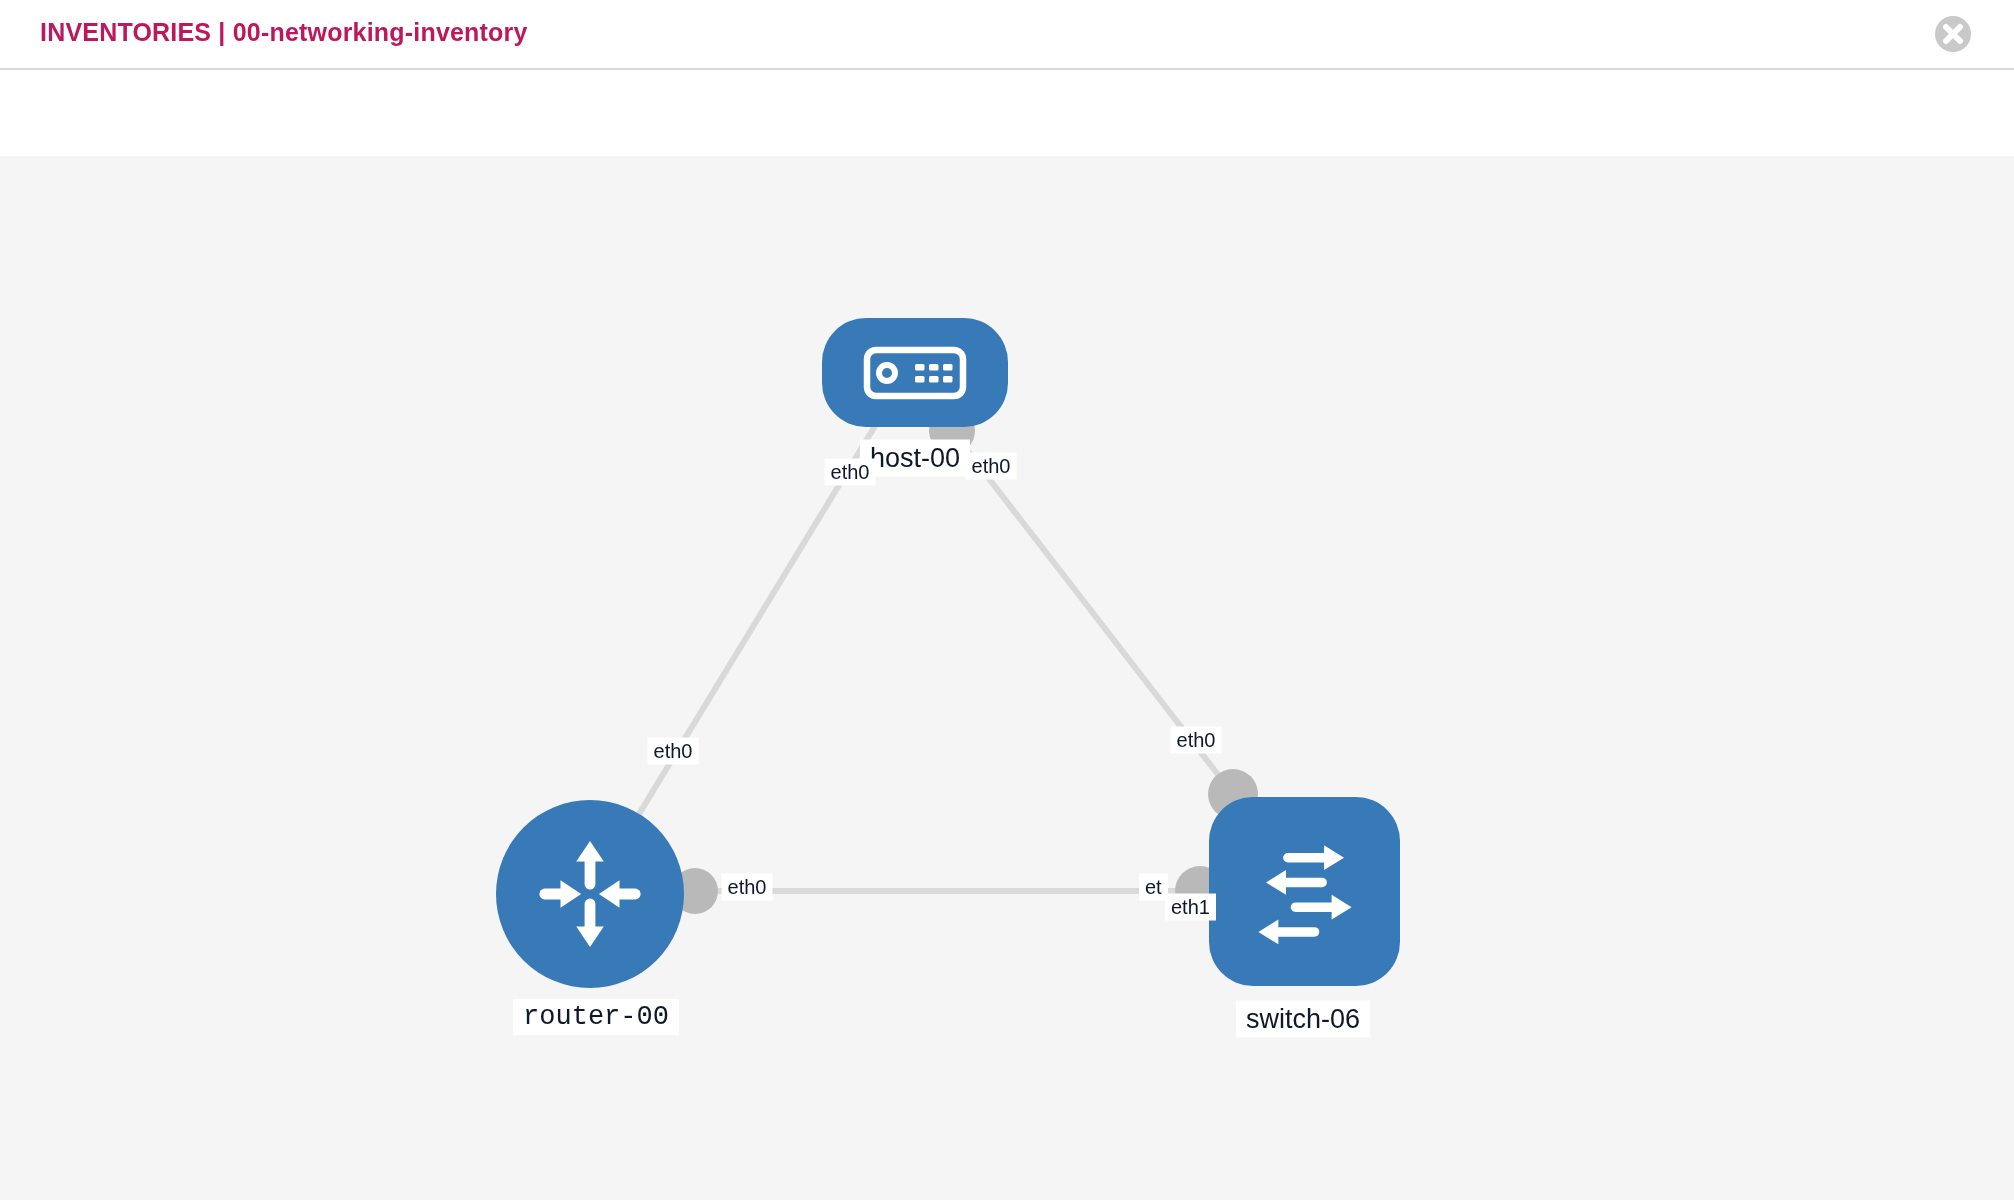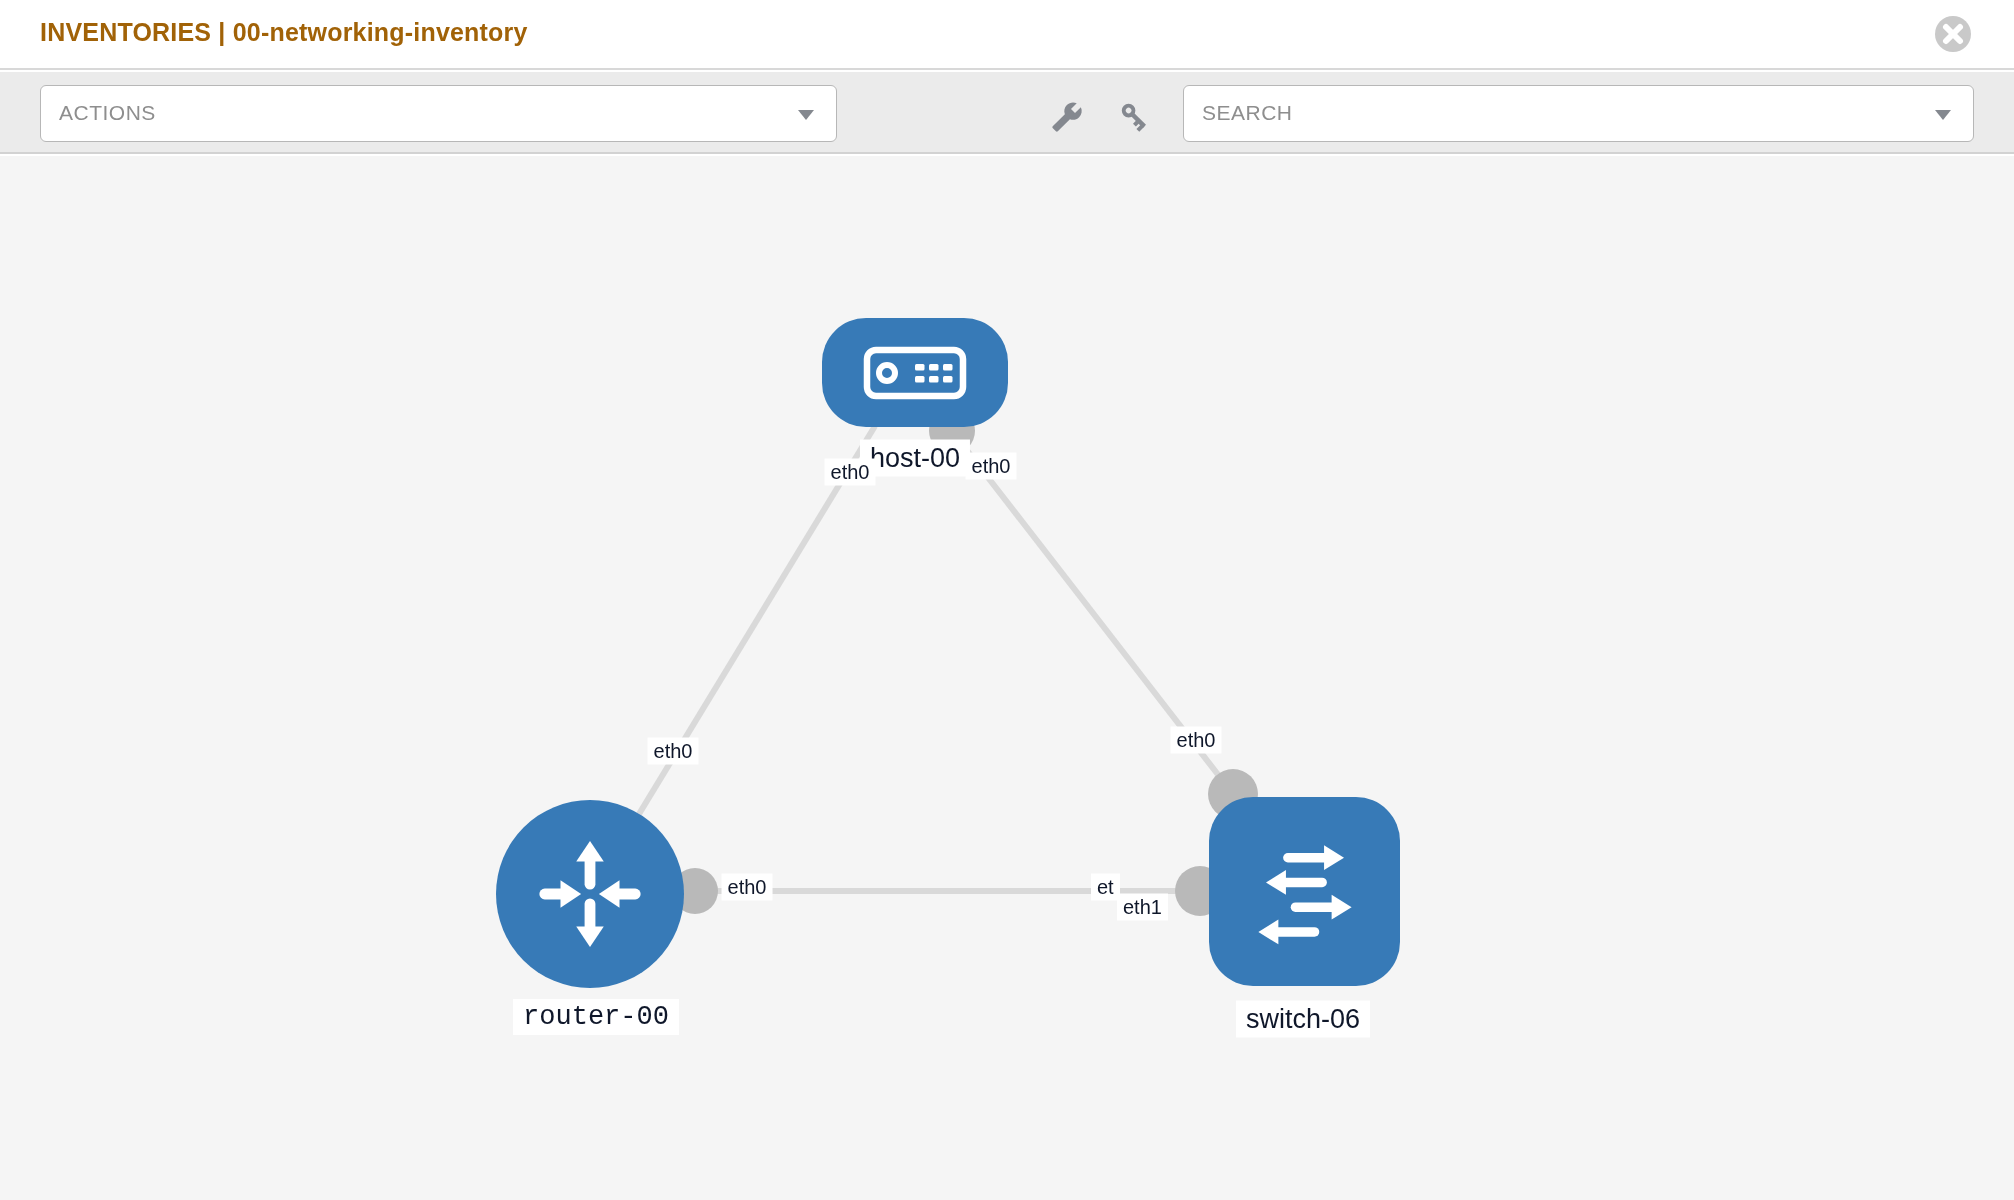--- a/index.html
+++ b/index.html
@@ -2,21 +2,21 @@
 <html><head>
 <meta charset="utf-8">
 <style>
   * { margin:0; padding:0; box-sizing:border-box; }
   html,body { width:2014px; height:1200px; }
   body { font-family:"Liberation Sans", sans-serif; background:#fff; }
   .app { position:relative; width:2014px; height:1200px; overflow:hidden; background:#fff; }
 
   
   .titlebar { position:absolute; left:0; top:0; width:2014px; height:70px; background:#fff; border-bottom:2px solid #d8d8d8; }
-  .page-title { position:absolute; left:40px; top:18px; font-size:25px; font-weight:bold; color:#a16207; letter-spacing:.2px; }
+  .page-title { position:absolute; left:40px; top:18px; font-size:25px; font-weight:bold; color:#be185d; letter-spacing:.2px; }
   .close-btn { position:absolute; right:42px; top:15px; width:38px; height:38px; cursor:pointer; }
 
   
   .toolbar { position:absolute; left:0; top:72px; width:2014px; height:82px; background:#ebebeb; border-bottom:2px solid #d2d2d2; }
   .select-box { position:absolute; top:13px; height:57px; background:#fff; border:1px solid #b7b7b7; border-radius:6px; cursor:pointer; }
   .select-box .select-label { position:absolute; left:18px; top:15px; font-size:21px; color:#8e8e8e; letter-spacing:.5px; }
   .caret { position:absolute; right:22px; top:24px; width:0; height:0; border-left:8px solid transparent; border-right:8px solid transparent; border-top:10px solid #84888f; }
   .actions-box { left:40px; width:797px; }
   .search-box { left:1183px; width:791px; }
   .tool-icon { position:absolute; top:29px; width:32px; height:32px; cursor:pointer; }
@@ -27,66 +27,38 @@
   .canvas { position:absolute; left:0; top:156px; width:2014px; height:1044px; background:#f5f5f5; }
   .links-layer { position:absolute; left:0; top:0; width:2014px; height:1044px; z-index:1; }
   .connector { position:absolute; border-radius:50%; background:#b9b9b9; z-index:2; }
   .node { position:absolute; background:#377ab7; z-index:3; display:flex; align-items:center; justify-content:center; cursor:pointer; }
   .node-host { left:822px; top:162px; width:186px; height:109px; border-radius:44px; }
   .node-router { left:496px; top:644px; width:188px; height:188px; border-radius:50%; }
   .node-switch { left:1209px; top:641px; width:191px; height:189px; border-radius:44px; }
   .chip { position:absolute; z-index:4; background:#fff; color:#0f172a; white-space:nowrap; }
   .chip.node-label { font-size:27px; padding:3px 10px; transform:translate(-50%,-50%); }
   .chip.if-label { font-size:20px; padding:2px 6px; transform:translate(-50%,-50%); }
-  .chip.if-label.no-center { transform:translate(0,-50%); }
+  .chip.if-label.no-center { transform:translate(0,-50%);margin-left:48px; }
 </style>
 </head>
 <body>
 
 <div class="app">
 
   <header class="titlebar">
     <div class="page-title">INVENTORIES | 00-networking-inventory</div>
     <div class="close-btn">
       <svg width="38" height="38" viewBox="0 0 38 38">
         <circle cx="19" cy="19" r="18" fill="#c9c9c9"></circle>
         <line x1="12" y1="12" x2="26" y2="26" stroke="#fff" stroke-width="6" stroke-linecap="round"></line>
         <line x1="26" y1="12" x2="12" y2="26" stroke="#fff" stroke-width="6" stroke-linecap="round"></line>
       </svg>
     </div>
   </header>
 
-  <div class="toolbar">
-    <div class="select-box actions-box">
-      <span class="select-label">ACTIONS</span>
-      <span class="caret"></span>
-    </div>
-
-    <span class="tool-icon wrench">
-      <svg width="32" height="32" viewBox="0 0 24 24" style="transform:scaleX(-1);">
-        <path fill="#84888f" d="M22.7,19l-9.1-9.1c0.9-2.3,0.4-5-1.5-6.9c-2-2-5-2.4-7.4-1.3L9,6L6,9L1.6,4.7C0.4,7.1,0.9,10.1,2.9,12.1 c1.9,1.9,4.6,2.4,6.9,1.5l9.1,9.1c0.4,0.4,1,0.4,1.4,0l2.3-2.3C23.1,20,23.1,19.4,22.7,19z"></path>
-      </svg>
-    </span>
-
-    <span class="tool-icon key">
-      <svg width="32" height="32" viewBox="0 0 24 24">
-        <g transform="rotate(45 12 12)" stroke="#84888f" fill="none">
-          <circle cx="5.2" cy="12" r="3.6" stroke-width="3"></circle>
-          <line x1="8.8" y1="12" x2="22" y2="12" stroke-width="3.4"></line>
-          <line x1="16" y1="12" x2="16" y2="16.6" stroke-width="3"></line>
-          <line x1="20.6" y1="12" x2="20.6" y2="17.6" stroke-width="3"></line>
-        </g>
-      </svg>
-    </span>
-
-    <div class="select-box search-box">
-      <span class="select-label">SEARCH</span>
-      <span class="caret"></span>
-    </div>
-  </div>
 
   <div class="canvas">
 
     <svg class="links-layer" width="2014" height="1044" viewBox="0 0 2014 1044">
       <line x1="875" y1="270" x2="639" y2="658" stroke="#d9d9d9" stroke-width="6"></line>
       <line x1="952" y1="275" x2="1233" y2="638" stroke="#d9d9d9" stroke-width="6"></line>
       <line x1="640" y1="735" x2="1280" y2="735" stroke="#d9d9d9" stroke-width="6"></line>
     </svg>
 
     <div class="connector" style="left:929px; top:252px; width:46px; height:46px;"></div>

